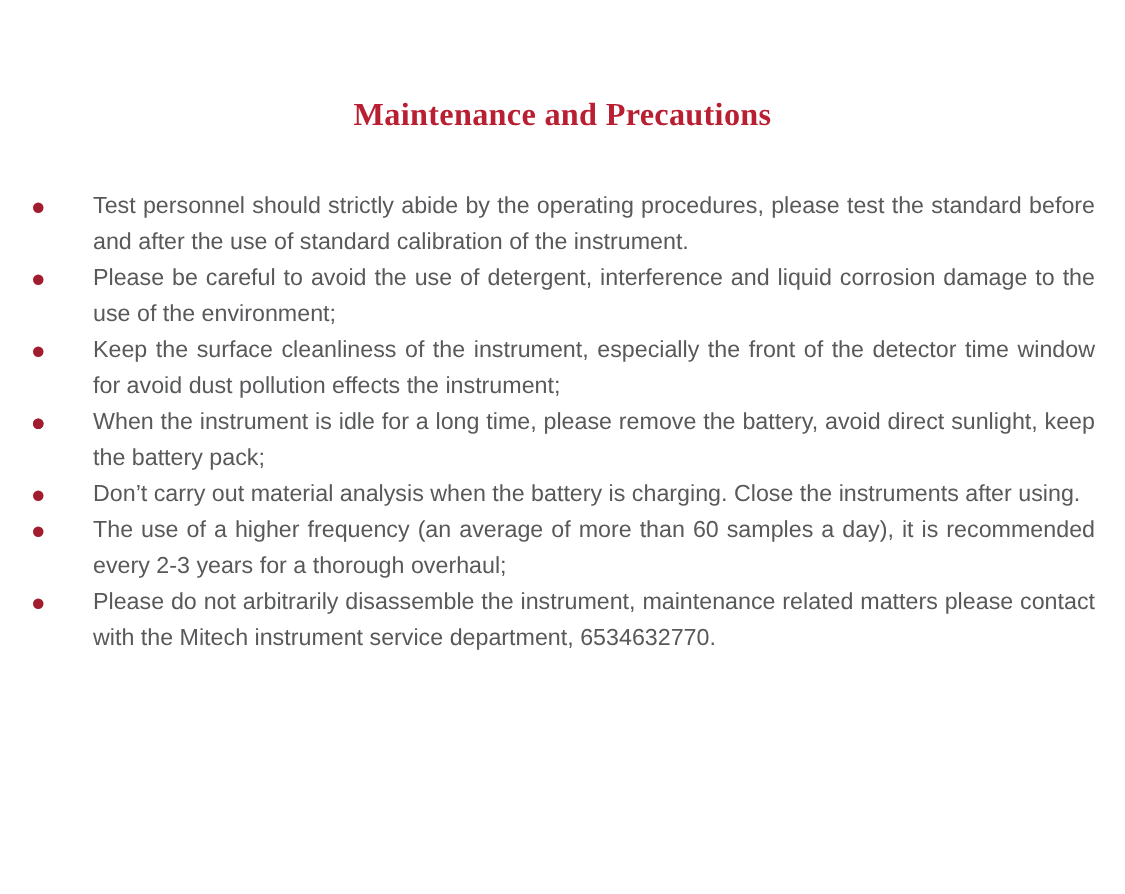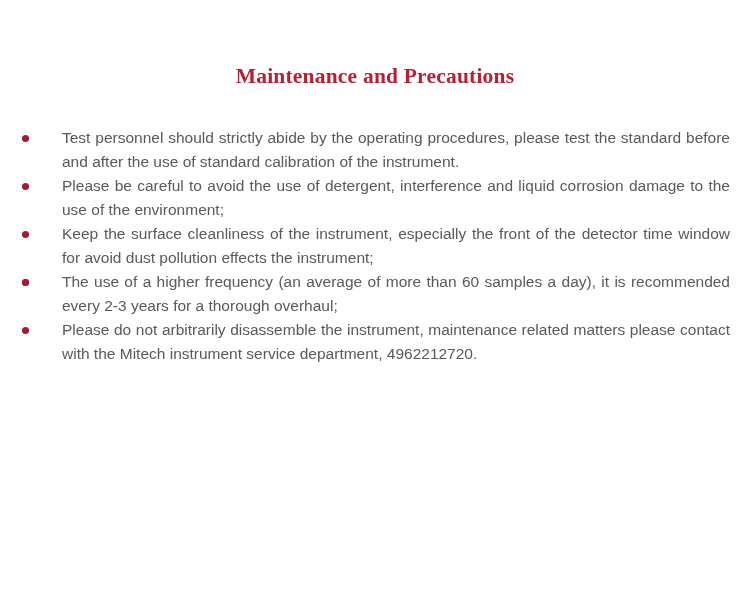--- a/index.html
+++ b/index.html
@@ -59,16 +59,18 @@
 <body>
 
 <div class="page">
   <h1 class="doc-title">Maintenance and Precautions</h1>
 
   <ul class="precautions-list">
       <li class="precaution-item"><span class="bullet-dot"></span><span>Test personnel should strictly abide by the operating procedures, please test the standard before and after the use of standard calibration of the instrument.</span></li>
       <li class="precaution-item"><span class="bullet-dot"></span><span>Please be careful to avoid the use of detergent, interference and liquid corrosion damage to the use of the environment;</span></li>
       <li class="precaution-item"><span class="bullet-dot"></span><span>Keep the surface cleanliness of the instrument, especially the front of the detector time window for avoid dust pollution effects the instrument;</span></li>
       <li class="precaution-item"><span class="bullet-dot"></span></li>
+      <li class="precaution-item"><span class="bullet-dot"></span><span>When the instrument is idle for a long time, please remove the battery, avoid direct sunlight, keep the battery pack;</span></li>
+      <li class="precaution-item"><span class="bullet-dot"></span><span>Don’t carry out material analysis when the battery is charging. Close the instruments after using.</span></li>
       <li class="precaution-item"><span class="bullet-dot"></span><span>The use of a higher frequency (an average of more than 60 samples a day), it is recommended every 2-3 years for a thorough overhaul;</span></li>
-      <li class="precaution-item"><span class="bullet-dot"></span><span>Please do not arbitrarily disassemble the instrument, maintenance related matters please contact with the Mitech instrument service department, 4962212720.</span></li>
+      <li class="precaution-item"><span class="bullet-dot"></span><span>Please do not arbitrarily disassemble the instrument, maintenance related matters please contact with the Mitech instrument service department, 6534632770.</span></li>
     </ul>
 </div>
 
 </body></html>

